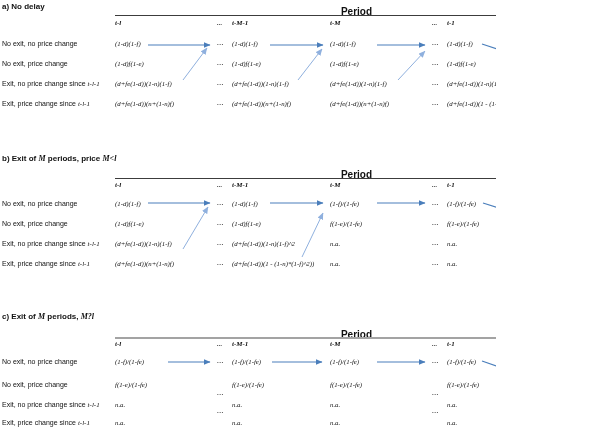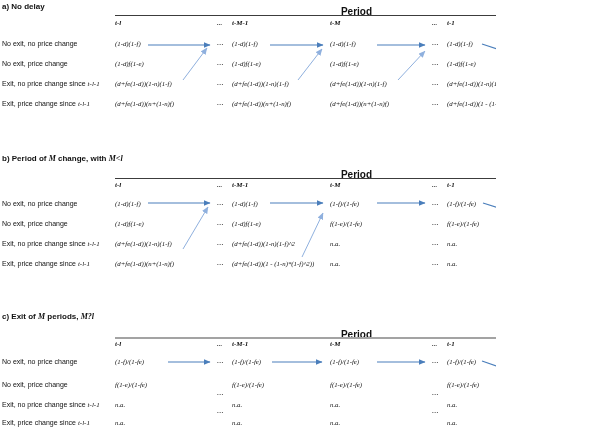--- a/index.html
+++ b/index.html
@@ -89,21 +89,21 @@
     <div class="abs formula" style="left: 447px; top: 80px;">(d+fe(1-d))(1-n)(1-f)^l</div>
     <div class="abs formula" style="left: 555px; top: 80px;">n.a.</div>
     <div class="abs rowlabel" style="left: 2px; top: 100px;"><span>Exit, price change since </span><span class="it">t-l-1</span></div>
     <div class="abs formula" style="left: 115px; top: 100px;">(d+fe(1-d))(n+(1-n)f)</div>
     <div class="abs dots" style="left: 217px; top: 100px;">...</div>
     <div class="abs formula" style="left: 232px; top: 100px;">(d+fe(1-d))(n+(1-n)f)</div>
     <div class="abs formula" style="left: 330px; top: 100px;">(d+fe(1-d))(n+(1-n)f)</div>
     <div class="abs dots" style="left: 432px; top: 100px;">...</div>
     <div class="abs formula" style="left: 447px; top: 100px;">(d+fe(1-d))(1 - (1-n)*(1-f)^l))</div>
     <div class="abs formula" style="left: 555px; top: 100px;">n.a.</div>
-    <div class="abs sec-title" style="left: 2px; top: 155px;"><span>b) Period of </span><span class="it">M</span><span> change, with </span><span class="it">M&lt;l</span></div>
+    <div class="abs sec-title" style="left: 2px; top: 155px;"><span>b) Exit of </span><span class="it">M</span><span> periods, price </span><span class="it">M&lt;l</span></div>
     <div class="abs period" style="left: 115px; top: 169px; width: 483px;">Period</div>
     <div class="rule" style="left: 115px; top: 178px; width: 483px;"></div>
     <div class="abs colhead" style="left: 115px; top: 182px;">t-l</div>
     <div class="abs colhead" style="left: 217px; top: 182px;">...</div>
     <div class="abs colhead" style="left: 232px; top: 182px;">t-M-1</div>
     <div class="abs colhead" style="left: 330px; top: 182px;">t-M</div>
     <div class="abs colhead" style="left: 432px; top: 182px;">...</div>
     <div class="abs colhead" style="left: 447px; top: 182px;">t-1</div>
     <div class="abs colhead" style="left: 555px; top: 182px;">t</div>
     <div class="abs rowlabel" style="left: 2px; top: 200px;"><span>No exit, no price change</span></div>

